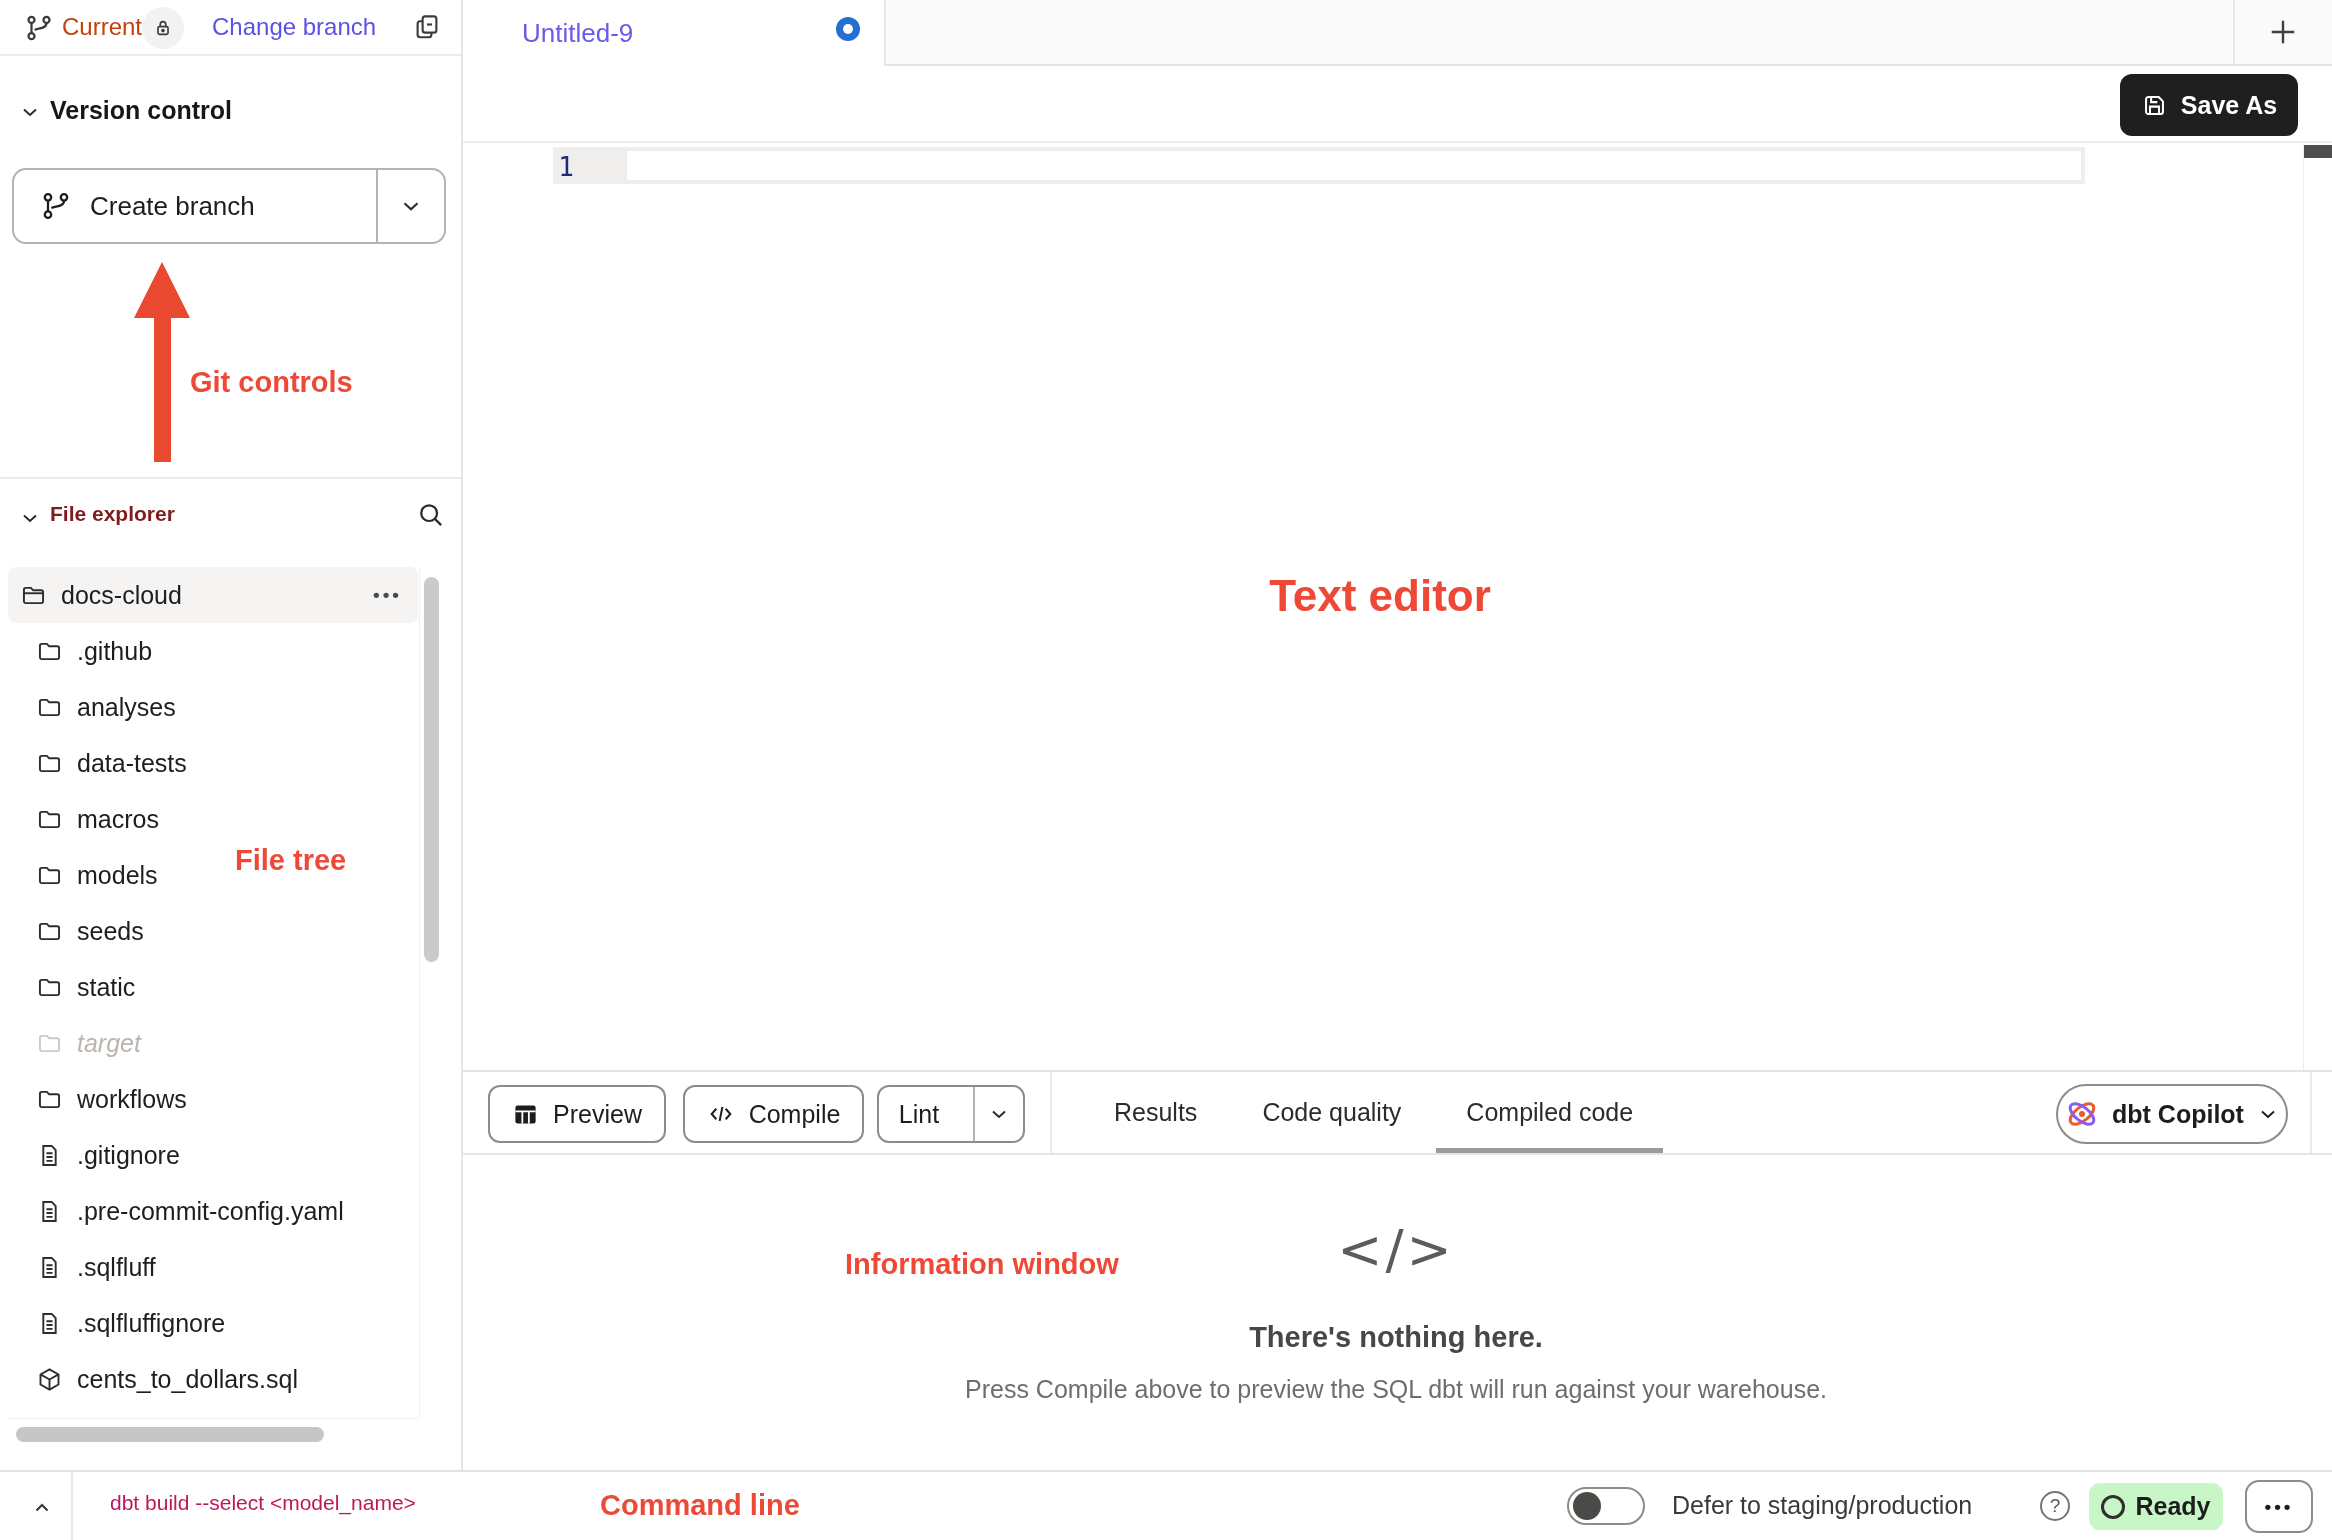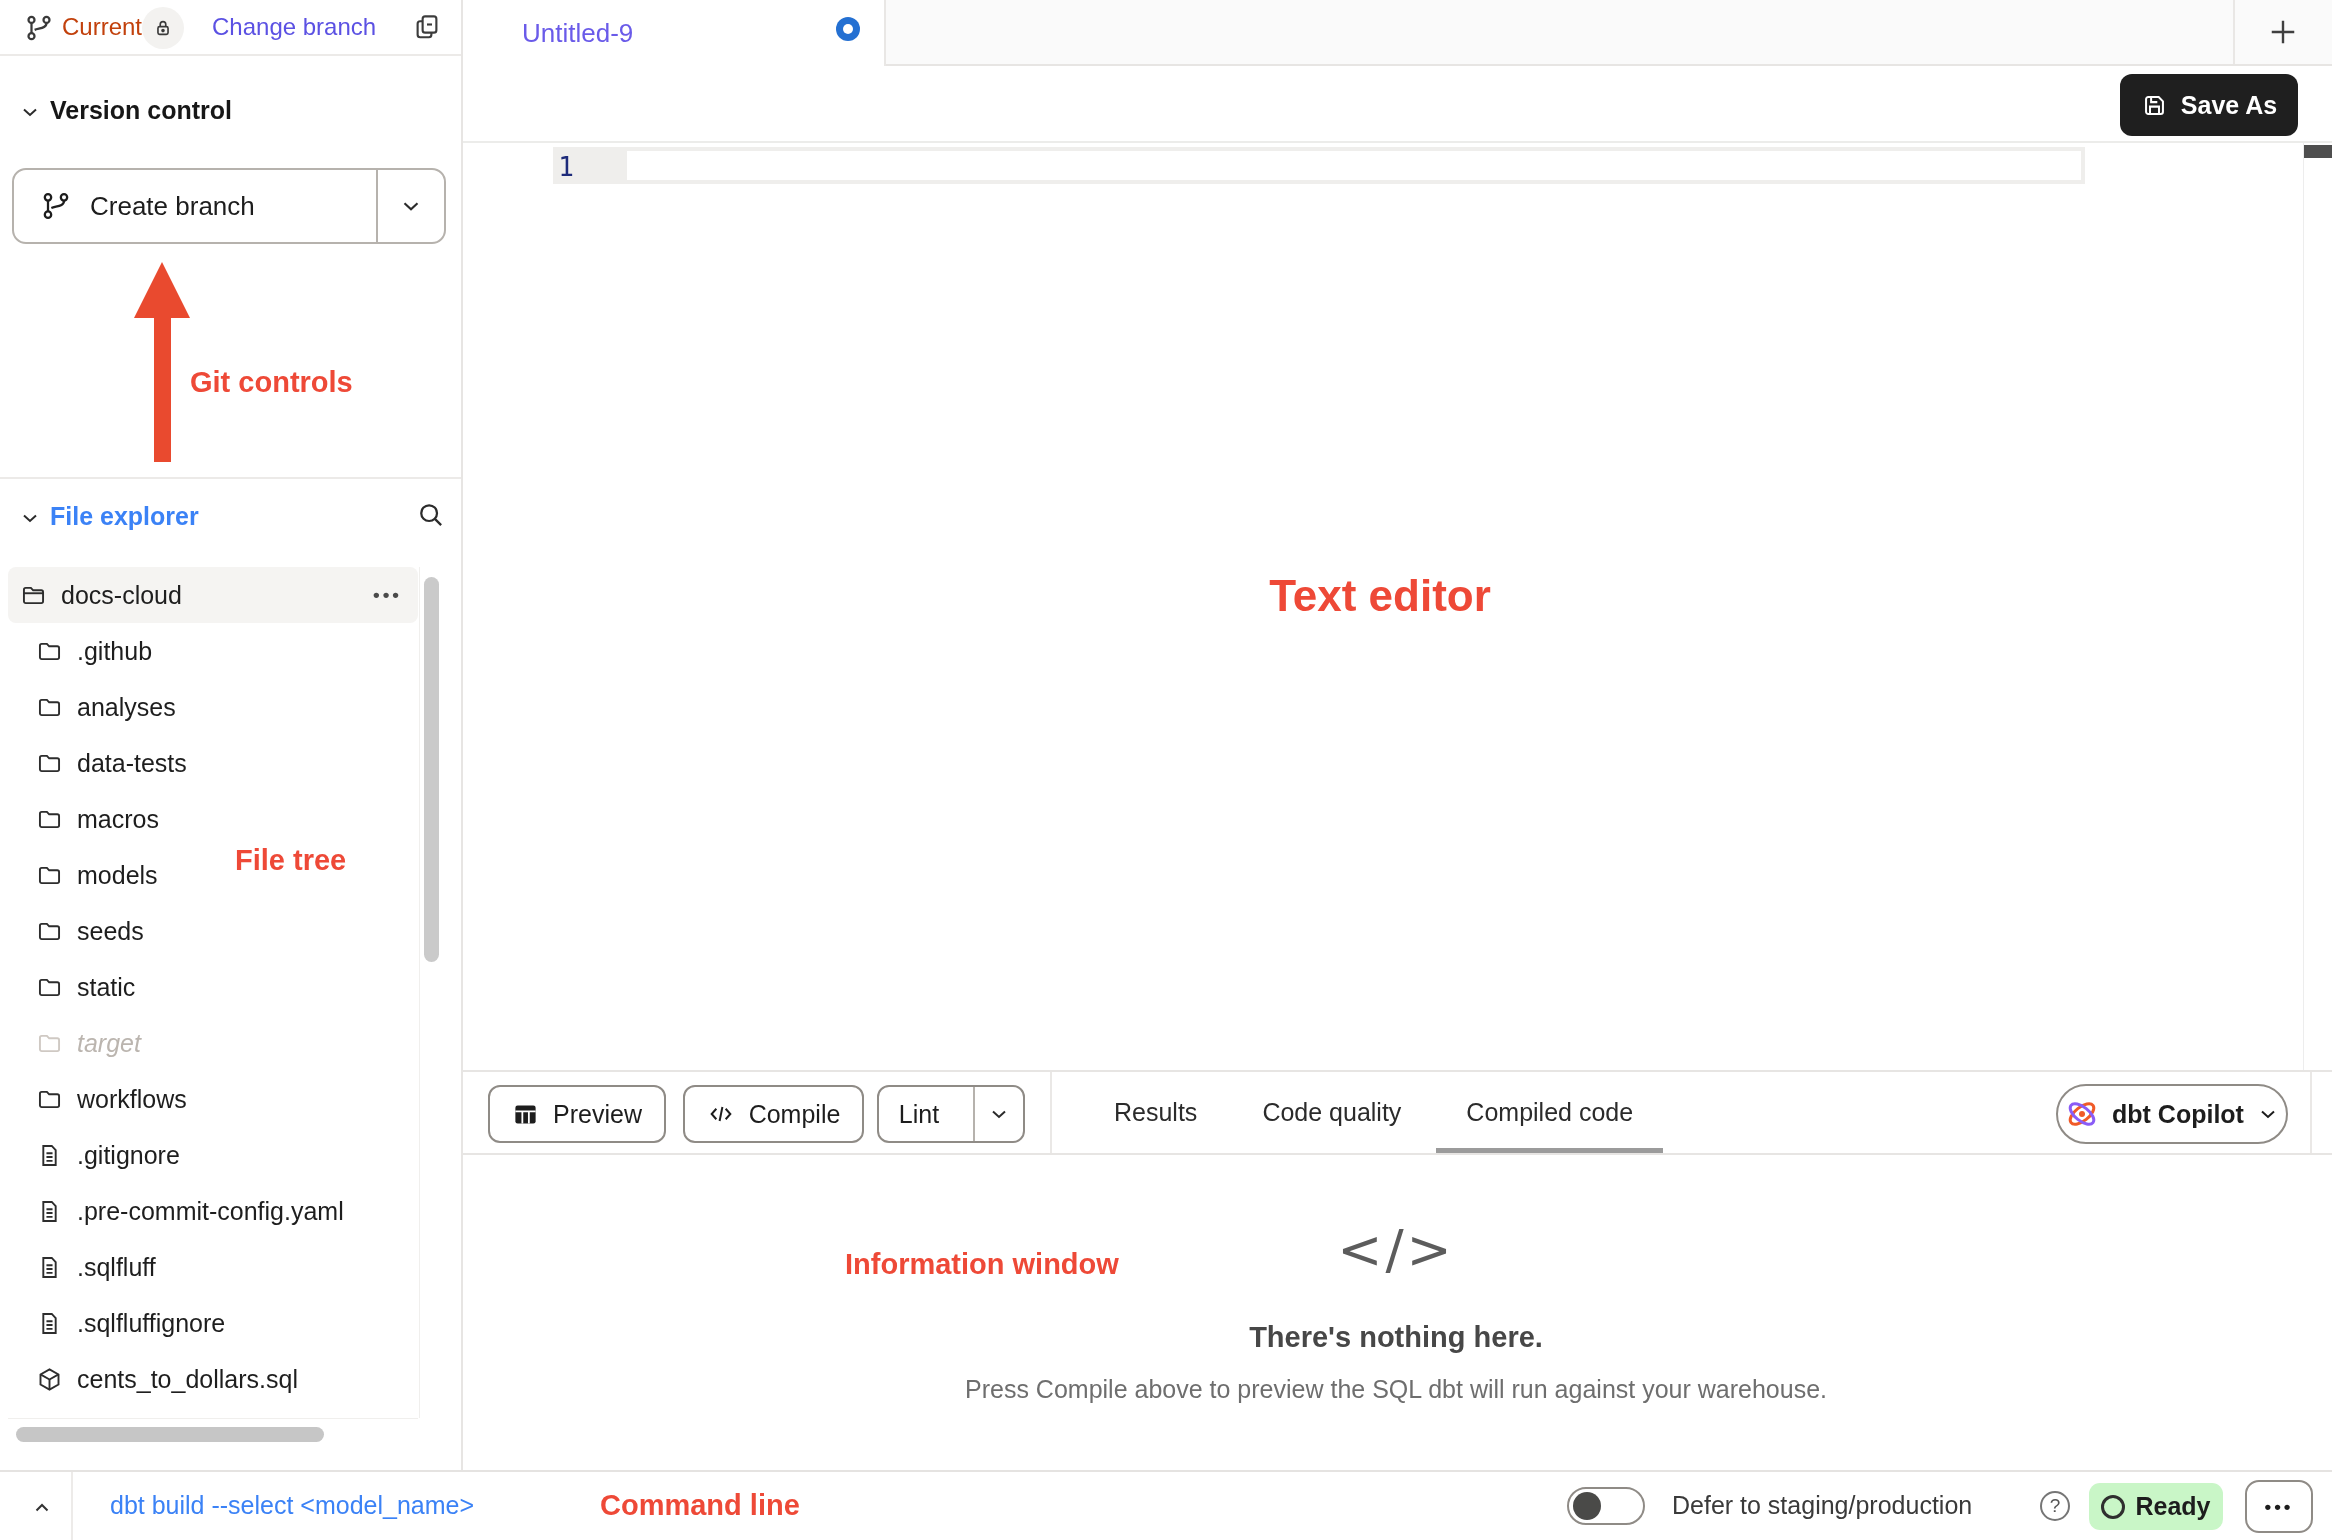--- a/index.html
+++ b/index.html
@@ -27,21 +27,21 @@
   .cb-split{width:66px;border-left:2px solid #B6B2AD;display:flex;align-items:center;justify-content:center;color:#2b2b2b;cursor:pointer;}
 
   .arrow-shaft{position:absolute;left:154px;top:314px;width:17px;height:148px;background:#E94A2F;}
   .arrow-head{position:absolute;left:134px;top:262px;width:0;height:0;border-left:28px solid transparent;border-right:28px solid transparent;border-bottom:56px solid #E94A2F;}
   .annotation{color:#EE4937;font-weight:700;}
   .git-controls-label{position:absolute;left:190px;top:366px;font-size:29px;}
   .file-tree-label{position:absolute;left:235px;top:844px;font-size:29px;z-index:5;}
 
   .fe-divider{position:absolute;left:0;top:477px;width:461px;height:2px;background:#ECEAE8;}
   .fe-chevron{position:absolute;left:18px;top:506px;color:#2b2b2b;}
-  .fe-title{position:absolute;left:50px;top:502px;font-size:25px;font-weight:700;color:#3b82f6;}
+  .fe-title{position:absolute;left:50px;top:502px;font-size:21px;font-weight:700;color:#7f1d1d;}
   .fe-search{position:absolute;left:416px;top:500px;color:#2b2b2b;cursor:pointer;}
 
   .tree{position:absolute;left:8px;top:567px;width:410px;}
   .tree-row{height:56px;display:flex;align-items:center;font-size:25px;color:#1e1e1e;cursor:pointer;}
   .tree-row.root{padding-left:12px;}
   .tree-row.child{padding-left:28px;}
   .tree-row.selected{background:#F5F4F2;border-radius:8px;}
   .tree-row.muted{color:#BBB5AF;font-style:italic;}
   .tree-row.muted .tree-icon{color:#CFC9C3;}
   .tree-icon{width:27px;height:27px;margin-right:14px;color:#2d2d2d;flex:none;}
@@ -92,21 +92,21 @@
 
   .info-label{position:absolute;left:382px;top:176px;font-size:29px;}
   .empty-glyph{position:absolute;left:933px;top:146px;transform:translateX(-50%);font-size:54px;color:#5C5C5C;letter-spacing:3px;font-family:"DejaVu Sans",sans-serif;}
   .empty-title{position:absolute;left:933px;top:249px;transform:translateX(-50%);font-size:29px;font-weight:700;color:#474747;white-space:nowrap;}
   .empty-sub{position:absolute;left:933px;top:303px;transform:translateX(-50%);font-size:25px;color:#6E6E6E;white-space:nowrap;}
 
   
   .bar{left:0;top:1470px;width:2332px;height:70px;background:#fff;border-top:2px solid #E5E3E1;box-sizing:border-box;}
   .bar-chevron{position:absolute;left:30px;top:24px;color:#333;cursor:pointer;}
   .bar-divider{position:absolute;left:71px;top:0;width:2px;height:68px;background:#EDEBE9;}
-  .cmd-text{position:absolute;left:110px;top:19px;font-size:25px;color:#3b82f6;cursor:text;}
+  .cmd-text{position:absolute;left:110px;top:19px;font-size:21px;color:#be185d;cursor:text;}
   .cmdline-label{position:absolute;left:600px;top:17px;font-size:29px;}
   .toggle{position:absolute;left:1567px;top:15px;width:78px;height:38px;border:2px solid #8F8B86;border-radius:19px;box-sizing:border-box;background:#fff;cursor:pointer;}
   .toggle-knob{position:absolute;left:4px;top:3px;width:28px;height:28px;border-radius:50%;background:#4A4A48;}
   .defer-label{position:absolute;left:1672px;top:19px;font-size:25px;color:#3A3A3A;}
   .help-circle{position:absolute;left:2040px;top:19px;width:30px;height:30px;border:2px solid #767676;border-radius:50%;box-sizing:border-box;display:flex;align-items:center;justify-content:center;font-size:19px;color:#555;cursor:pointer;}
   .ready-badge{position:absolute;left:2089px;top:11px;width:134px;height:47px;background:#C9F6C7;border-radius:11px;display:flex;align-items:center;justify-content:center;gap:10px;font-size:25px;font-weight:600;color:#1d1d1d;}
   .ready-ring{width:24px;height:24px;border:3px solid #2F2F2F;border-radius:50%;box-sizing:border-box;}
   .more-btn{position:absolute;left:2245px;top:8px;width:68px;height:53px;border:2px solid #8F8B86;border-radius:14px;box-sizing:border-box;display:flex;align-items:center;justify-content:center;font-size:19px;letter-spacing:3px;font-weight:700;color:#1d1d1d;cursor:pointer;}
 </style>
 </head>

